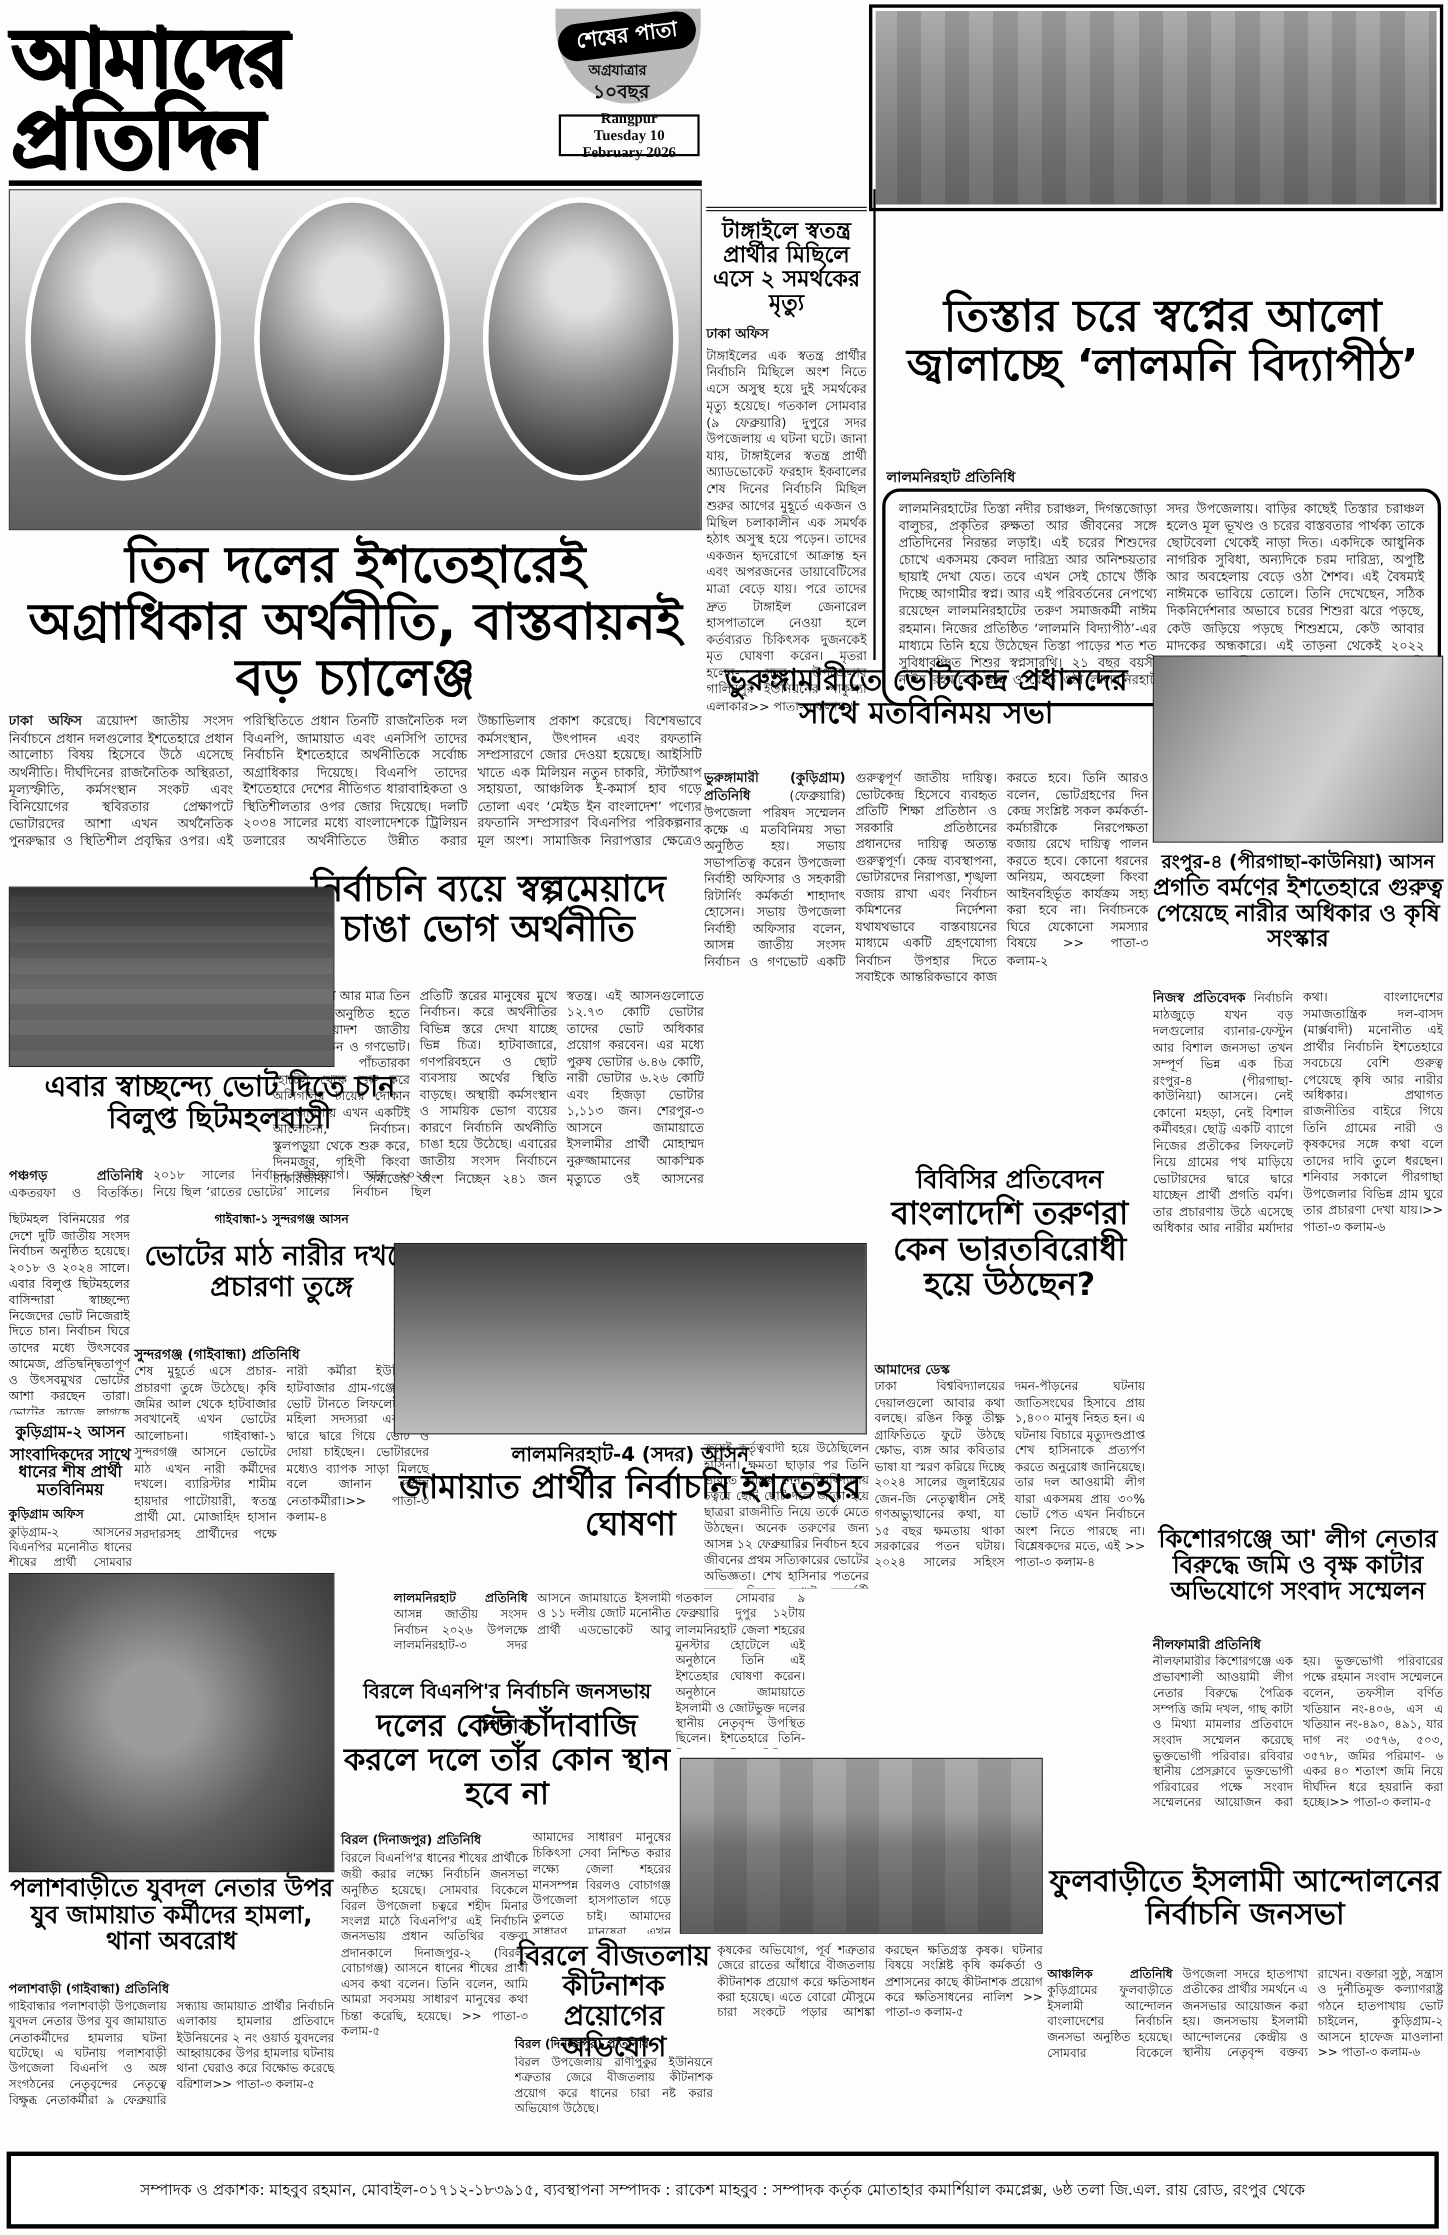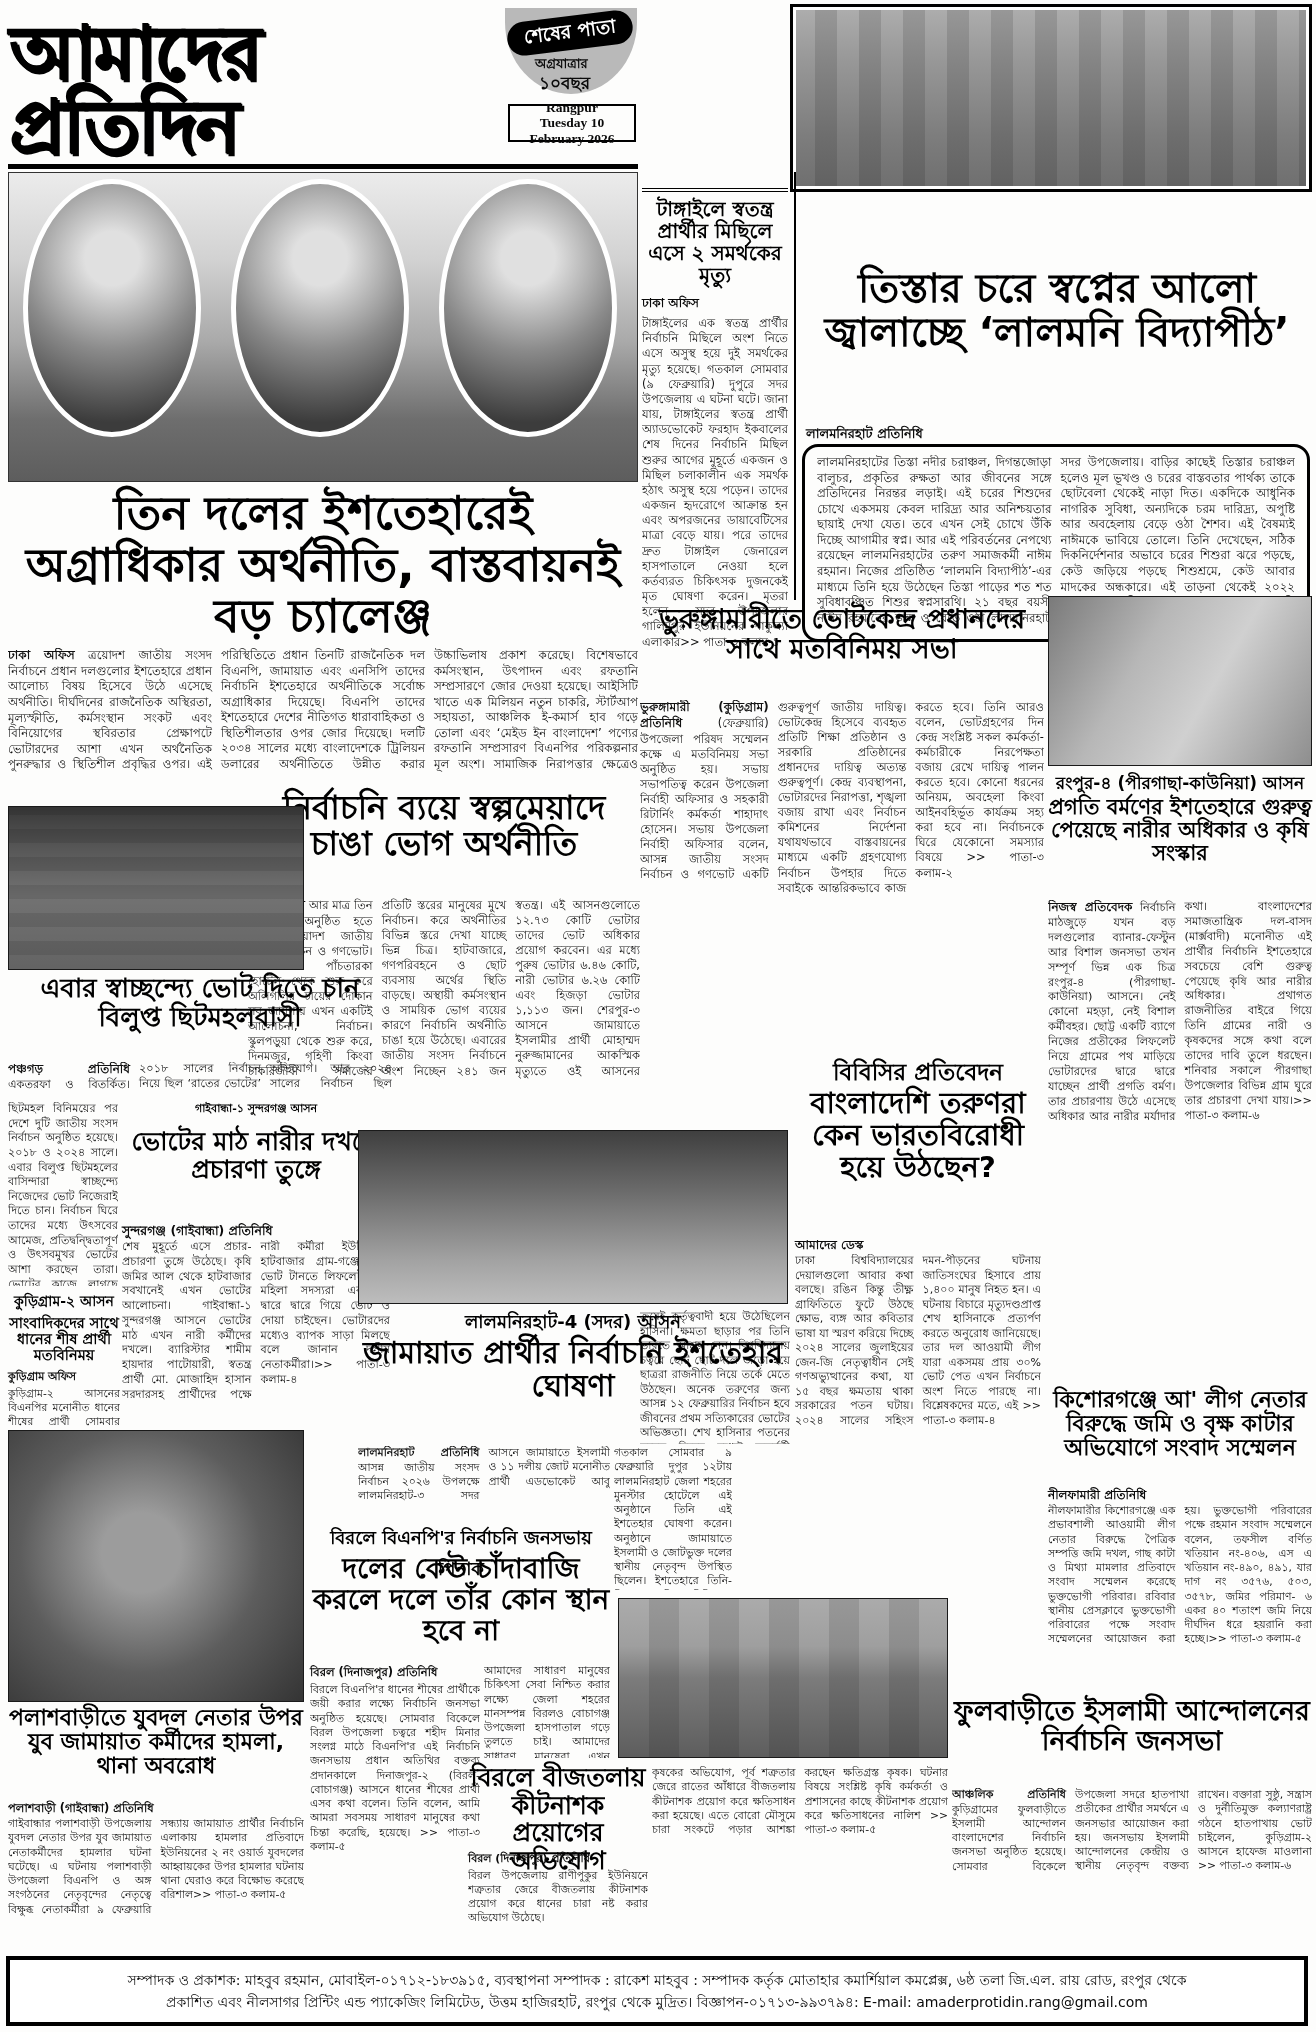--- a/index.html
+++ b/index.html
@@ -183,16 +183,15 @@
   <div class="blk bd c2" style="left:1048px;top:1504px;width:264px;height:186px;font-size:10.8px;">নীলফামারীর কিশোরগঞ্জে এক প্রভাবশালী আওয়ামী লীগ নেতার বিরুদ্ধে পৈত্রিক সম্পত্তি জমি দখল, গাছ কাটা ও মিথ্যা মামলার প্রতিবাদে সংবাদ সম্মেলন করেছে ভুক্তভোগী পরিবার। রবিবার স্থানীয় প্রেসক্লাবে ভুক্তভোগী পরিবারের পক্ষে সংবাদ সম্মেলনের আয়োজন করা হয়। ভুক্তভোগী পরিবারের পক্ষে রহমান সংবাদ সম্মেলনে বলেন, তফসীল বর্ণিত খতিয়ান নং-৪০৬, এস এ খতিয়ান নং-৪৯০, ৪৯১, যার দাগ নং ৩৫৭৬, ৫০৩, ৩৫৭৮, জমির পরিমাণ- ৬ একর ৪০ শতাংশ জমি নিয়ে দীর্ঘদিন ধরে হয়রানি করা হচ্ছে।&gt;&gt; পাতা-৩ কলাম-৫</div>
 
   <div class="blk hl" style="left:952px;top:1696px;width:360px;font-size:27px;">ফুলবাড়ীতে ইসলামী আন্দোলনের নির্বাচনি জনসভা</div>
   <div class="blk bd c3" style="left:952px;top:1788px;width:360px;height:134px;font-size:10.8px;">
     <span class="by" style="font-size:11px;">আঞ্চলিক প্রতিনিধি</span>
     <span>কুড়িগ্রামের ফুলবাড়ীতে ইসলামী আন্দোলন বাংলাদেশের নির্বাচনি জনসভা অনুষ্ঠিত হয়েছে। সোমবার বিকেলে উপজেলা সদরে হাতপাখা প্রতীকের প্রার্থীর সমর্থনে এ জনসভার আয়োজন করা হয়। জনসভায় ইসলামী আন্দোলনের কেন্দ্রীয় ও স্থানীয় নেতৃবৃন্দ বক্তব্য রাখেন। বক্তারা সুষ্ঠু, সন্ত্রাস ও দুর্নীতিমুক্ত কল্যাণরাষ্ট্র গঠনে হাতপাখায় ভোট চাইলেন, কুড়িগ্রাম-২ আসনে হাফেজ মাওলানা &gt;&gt; পাতা-৩ কলাম-৬</span>
   </div>
 
   <div class="blk footer" style="left:6px;top:1956px;width:1302px;height:70px;">
     <div class="l1">সম্পাদক ও প্রকাশক: মাহবুব রহমান, মোবাইল-০১৭১২-১৮৩৯১৫, ব্যবস্থাপনা সম্পাদক : রাকেশ মাহবুব : সম্পাদক কর্তৃক মোতাহার কমার্শিয়াল কমপ্লেক্স, ৬ষ্ঠ তলা জি.এল. রায় রোড, রংপুর থেকে</div>
-    <div class="l2">প্রকাশিত এবং নীলসাগর প্রিন্টিং এন্ড প্যাকেজিং লিমিটেড, উত্তম হাজিরহাট, রংপুর থেকে মুদ্রিত। বিজ্ঞাপন-০১৭১৩-৯৯৩৭৯৪:  E-mail: amaderprotidin.rang@gmail.com</div>
   </div>
 
 </div>
 
 </body></html>

